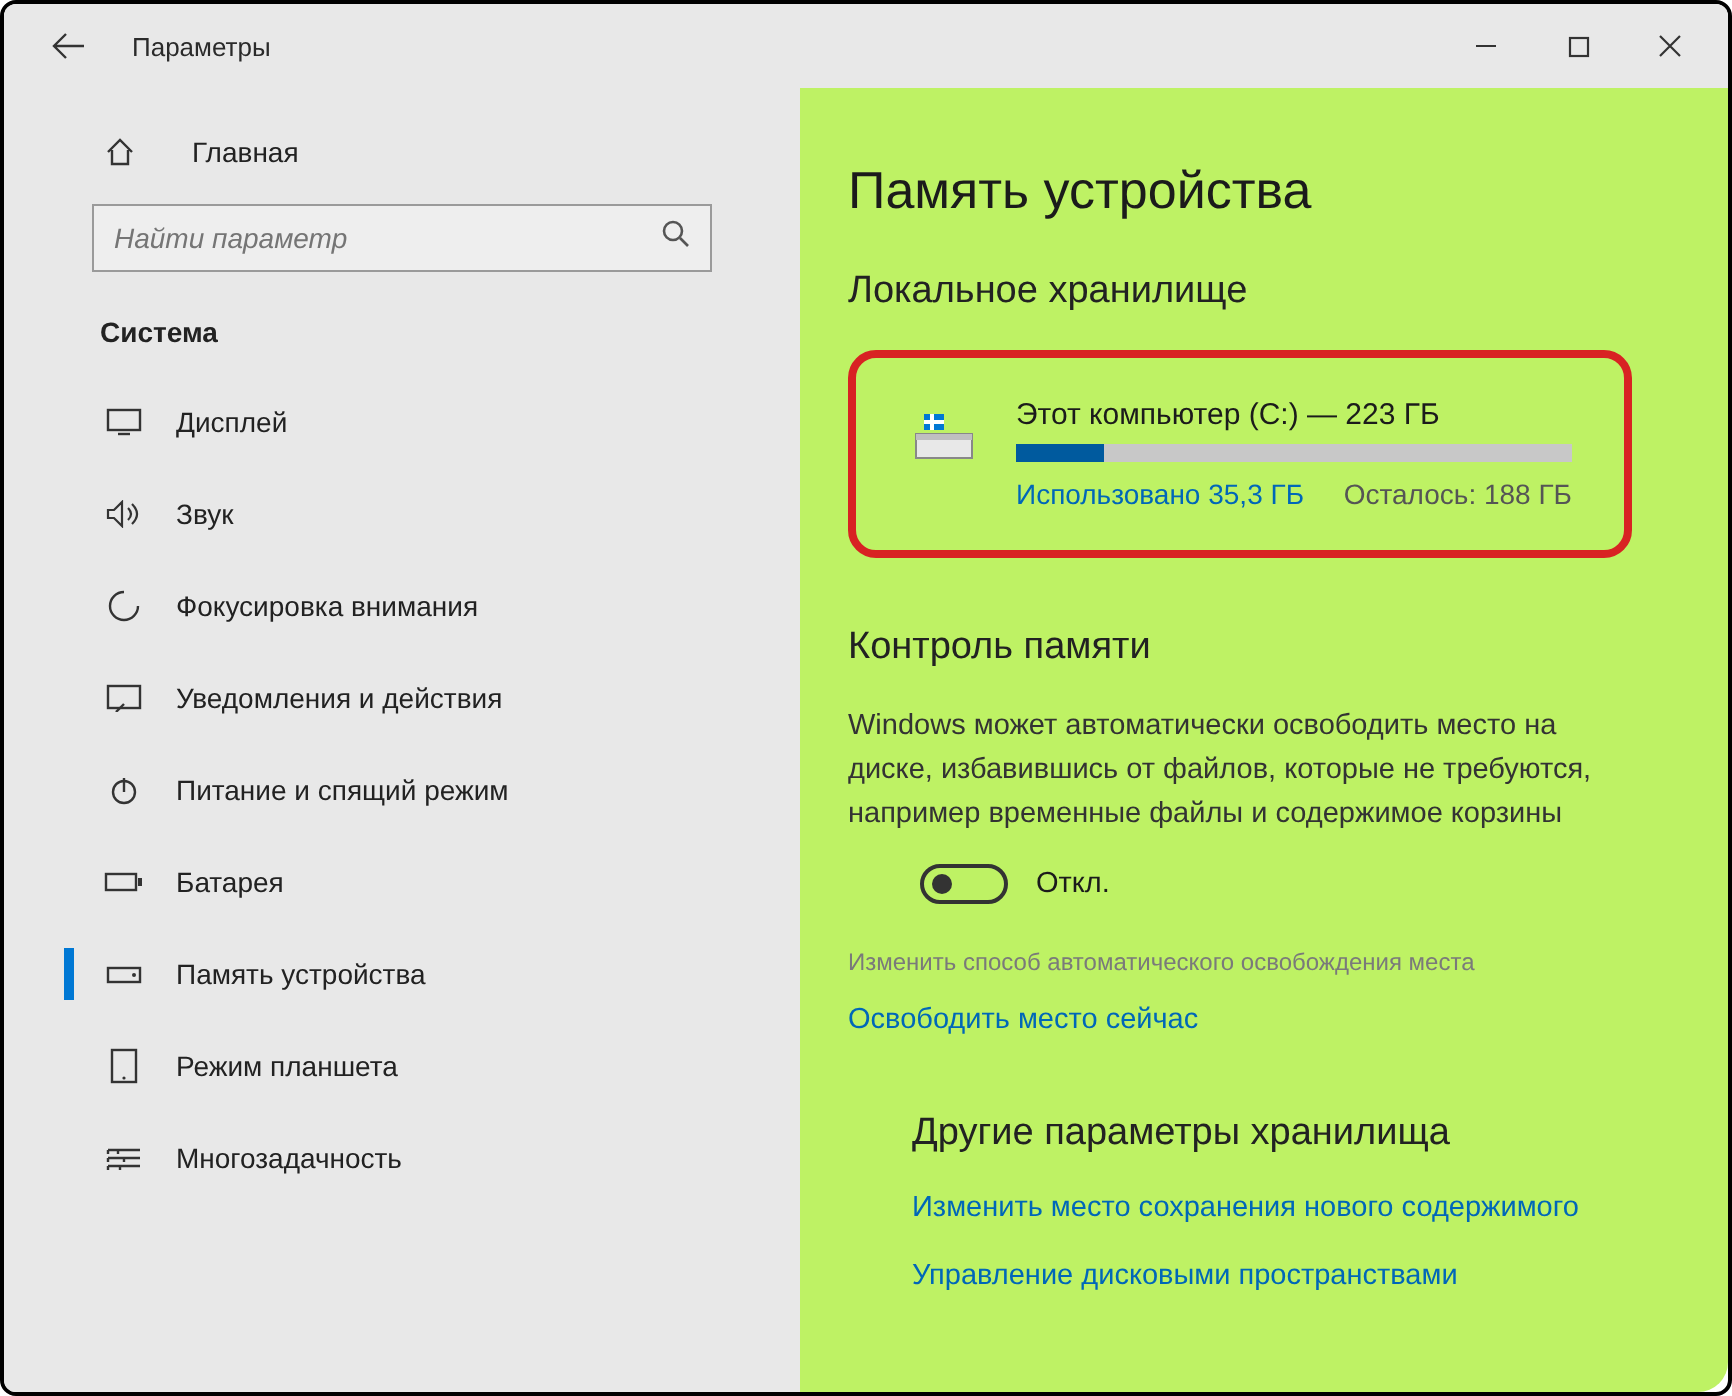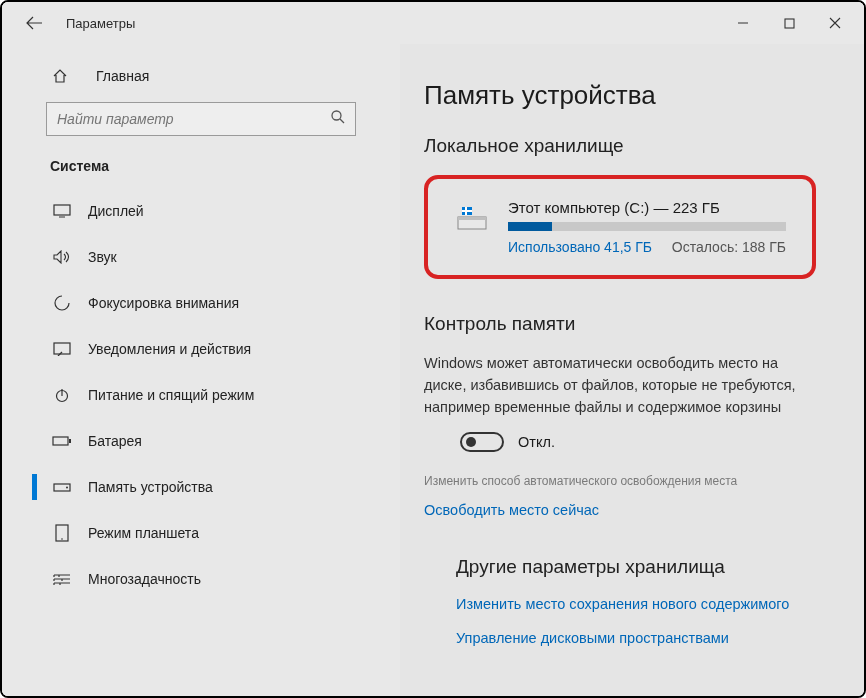--- a/index.html
+++ b/index.html
@@ -11,21 +11,22 @@
     overflow: hidden;
     position: relative;
     border: 2px solid #000;
     border-radius: 8px;
   }
   .window {
     width: 100%;
     height: 100%;
     display: flex;
     flex-direction: column;
-    background: #e5e5e5;
+    background: #bef264;
+    border-radius: 15px;
   }
   .titlebar {
     height: 42px;
     background: #e8e8e8;
     display: flex;
     align-items: center;
     padding: 0 6px 0 22px;
     position: relative;
   }
   .titlebar .back {
@@ -343,21 +344,21 @@
             <rect x="11" y="8" width="2" height="8" fill="#fff"></rect>
             <rect x="8" y="11" width="10" height="2" fill="#fff"></rect>
           </svg>
         </span>
         <div class="disk-body">
           <div class="disk-title">Этот компьютер (C:) — 223 ГБ</div>
           <div class="disk-bar">
             <div class="fill"></div>
           </div>
           <div class="disk-meta">
-            <span class="disk-used">Использовано 41,5 ГБ</span>
+            <span class="disk-used">Использовано 35,3 ГБ</span>
             <span class="disk-remain">Осталось: 188 ГБ</span>
           </div>
         </div>
       </div>
 
       <div class="section">
         <div class="h2">Контроль памяти</div>
         <div class="desc">Windows может автоматически освободить место на диске, избавившись от файлов, которые не требуются, например временные файлы и содержимое корзины</div>
         <div class="toggle-row">
           <div class="toggle">

